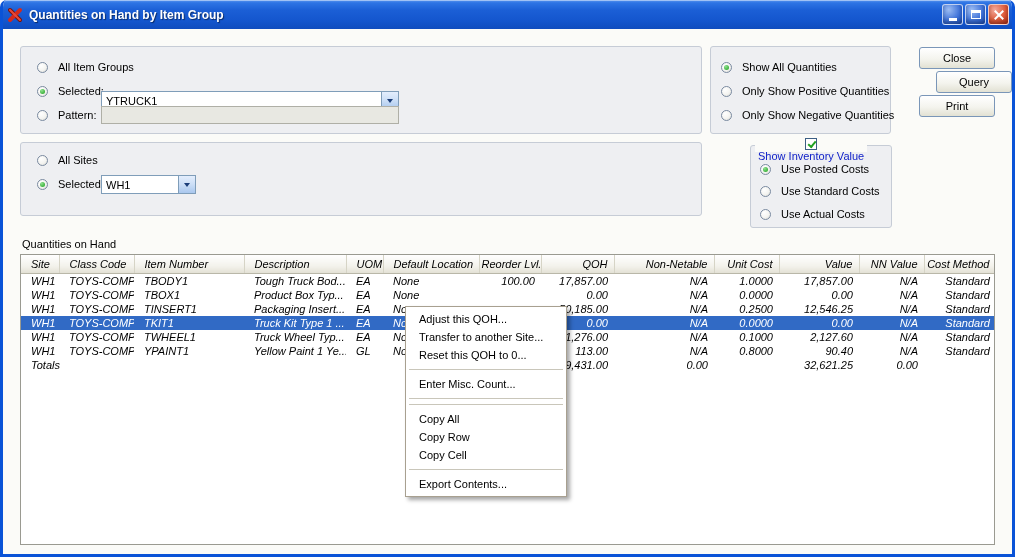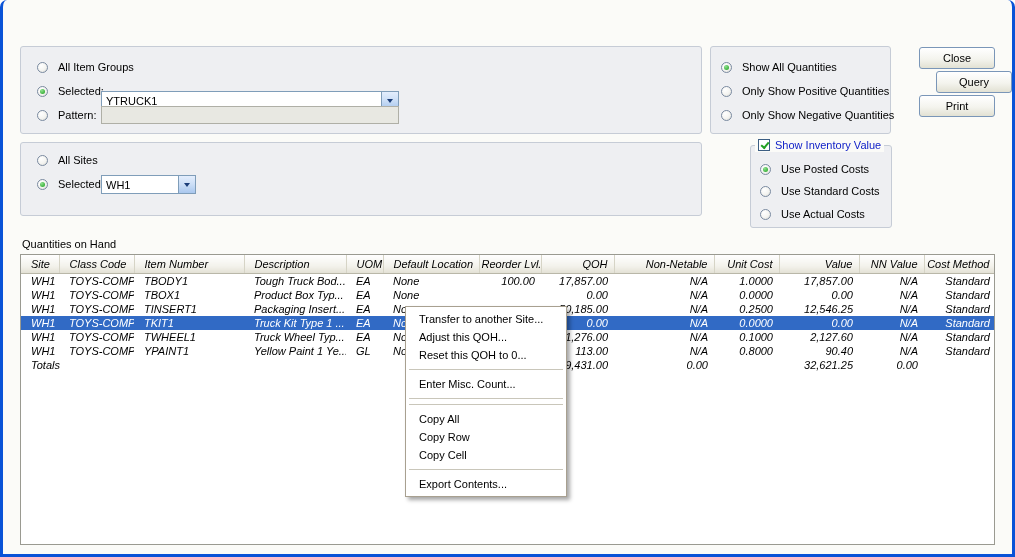--- a/index.html
+++ b/index.html
@@ -46,21 +46,21 @@
   .combo { position:absolute; background:#fff; border:1px solid #7F9DB9; display:flex; align-items:stretch; height:19px; }
   .combo-text { flex:1; padding-left:4px; display:flex; align-items:center; overflow:hidden; white-space:nowrap; }
   .combo-btn { width:17px; border-left:1px solid #7F9DB9; display:flex; align-items:center; justify-content:center;
            background:linear-gradient(180deg,#E4EEFD,#CBDEF6 50%,#A9C7EE); }
   .combo-btn::after { content:""; border:3px solid transparent; border-top:4px solid #1C3E79; margin-top:4px; }
   .text-input { position:absolute; height:18px; border:1px solid #AFAFA6; background:#E8E8E2; }
   .xp-btn { position:absolute; width:76px; height:22px; border:1px solid #7A96B8; border-radius:3px;
            background:linear-gradient(180deg,#FFFFFF,#F4F4EE 55%,#E2E1D3);
            font-family:"Liberation Sans",sans-serif; font-size:11px; color:#000; text-align:center; line-height:20px; cursor:default; }
   .section-label { position:absolute; white-space:nowrap; }
-  .legend { position:absolute; display:flex; align-items:center; gap:5px; background:#FBFBF8; padding:0 3px; height:14px; white-space:nowrap; }
+  .legend { position:absolute; display:flex; align-items:center; background:#FBFBF8; padding:0 3px; height:14px; white-space:nowrap;flex-direction:column; }
   .legend-label { color:#1222C8; }
   
   .table-frame { position:absolute; left:17px; top:225px; width:975px; height:291px; background:#fff; border:1px solid #9A9A91; overflow:hidden; }
   table { border-collapse:collapse; table-layout:fixed; width:973px; font-size:11px;font-style:italic; }
   th { height:18px; line-height:18px; font-weight:normal; text-align:left;
        background:linear-gradient(180deg,#FFFFFF,#F2F1EA 65%,#E3E1D5);
        border-right:1px solid #D6D4C6; border-bottom:1px solid #B9B7A8;
        padding:0 6px 0 10px; white-space:nowrap; overflow:hidden; }
   td { height:14px; line-height:14px; padding:0 6px 0 10px; white-space:nowrap; overflow:hidden; }
   th.num, td.num { text-align:right; padding:0 6px 0 2px; }
@@ -70,20 +70,41 @@
        border:1px solid #A8A090; padding:3px 1px; z-index:30;
        box-shadow:3px 3px 4px rgba(0,0,0,.35); }
   .menu-item { height:18px; line-height:18px; padding-left:12px; white-space:nowrap; color:#000; cursor:default; }
   .menu-sep { height:1px; background:#C9C6BA; margin:5px 2px; }
 </style>
 </head>
 <body>
 
 <div class="window">
 
+  <div class="titlebar">
+    <span class="app-icon" style="display:flex;">
+      <svg width="16" height="16" viewBox="0 0 16 16">
+        <path d="M3 3 L13 13" stroke="#7A1208" stroke-width="4" stroke-linecap="round"></path>
+        <path d="M13 3 L3 13" stroke="#D42A1E" stroke-width="4" stroke-linecap="round"></path>
+        <path d="M3 3 L13 13" stroke="#E8483A" stroke-width="2" stroke-linecap="round"></path>
+      </svg>
+    </span>
+    <span class="title-text">Quantities on Hand by Item Group</span>
+    <span class="win-btns">
+      <span class="wbtn blue">
+          <span class="glyph-min"></span>
+        </span>
+      <span class="wbtn blue">
+          <span class="glyph-max"></span>
+        </span>
+      <span class="wbtn red">
+          <span class="glyph-x"></span>
+        </span>
+    </span>
+  </div>
 
   <div class="client">
 
     <div class="groupbox" style="left:17px; top:17px; width:682px; height:88px;">
       <div class="grow" style="left:16px; top:13px;">
         <span class="radio"></span>
         <span>All Item Groups</span>
       </div>
       <div class="grow" style="left:16px; top:37px;">
         <span class="radio on"></span>
@@ -292,22 +313,22 @@
               <td class="num"></td>
               <td class="num">32,621.25</td>
               <td class="num">0.00</td>
               <td class="num"></td>
             </tr>
           </tbody>
       </table>
     </div>
 
     <div class="context-menu" id="ctx">
+        <div class="menu-item">Adjust this QOH...</div>
         <div class="menu-item">Transfer to another Site...</div>
-        <div class="menu-item">Adjust this QOH...</div>
         <div class="menu-item">Reset this QOH to 0...</div>
         <div class="menu-sep"></div>
         <div class="menu-item">Enter Misc. Count...</div>
         <div class="menu-sep"></div>
         <div class="menu-sep"></div>
         <div class="menu-item">Copy All</div>
         <div class="menu-item">Copy Row</div>
         <div class="menu-item">Copy Cell</div>
         <div class="menu-sep"></div>
         <div class="menu-item">Export Contents...</div>

